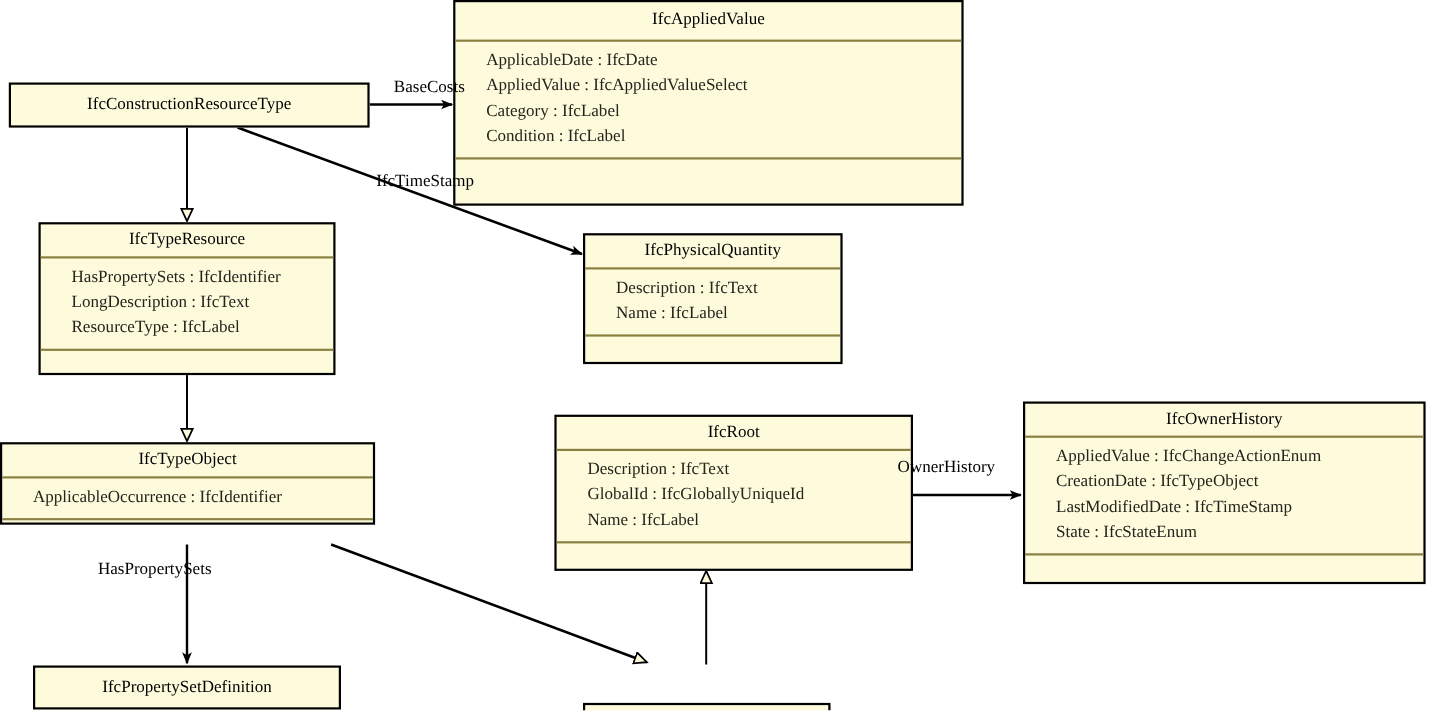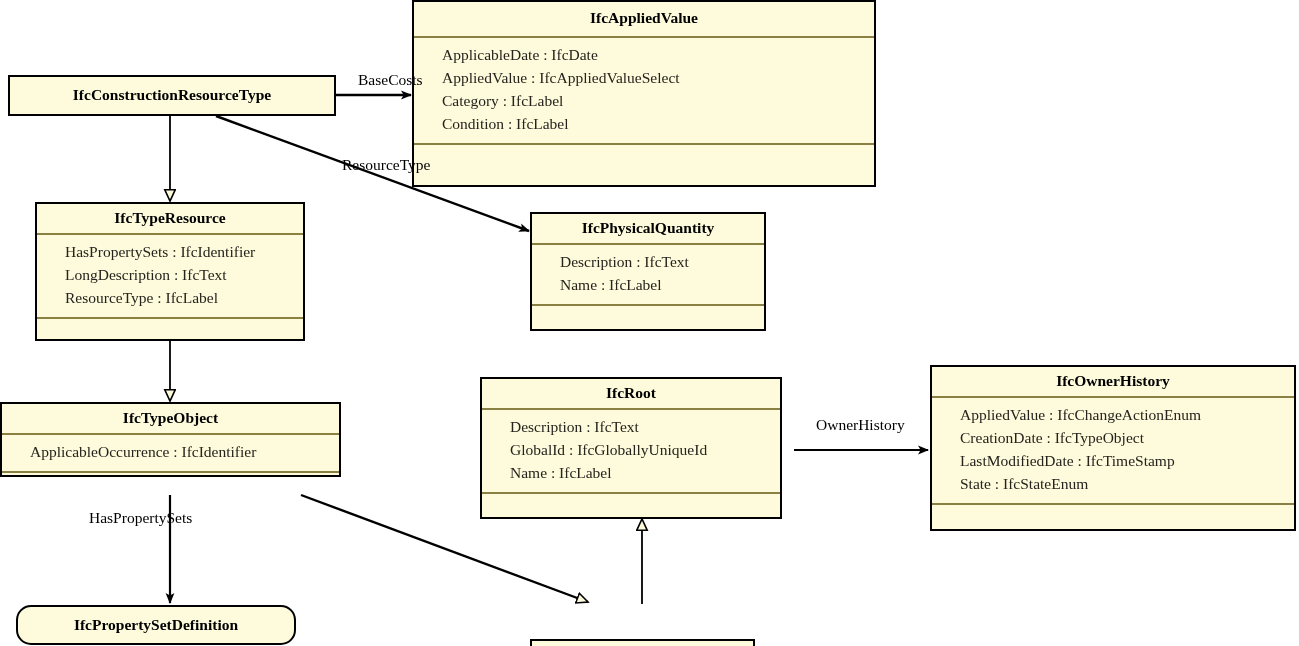--- a/index.html
+++ b/index.html
@@ -17,21 +17,21 @@
   }
   .uml-class {
     position: absolute;
     box-sizing: border-box;
     background: #fdfbdc;
     border: 2px solid #000000;
     z-index: 5;
   }
   .uml-title {
     text-align: center;
-    font-weight: bold;
+    font-weight: normal;
     font-size: 15.5px;
     color: #000000;
     padding: 5px 6px 6px 6px;
     line-height: 1.15;
     white-space: nowrap;
   }
   .uml-sep {
     height: 2px;
     background: #8a8042;
     width: 100%;
@@ -144,21 +144,21 @@
   <div class="uml-class" style="left:0px; top:402px; width:341px; height:75px;">
     <div class="uml-title">IfcTypeObject</div>
     <div class="uml-sep"></div>
     <div class="uml-attrs">
       <div class="uml-attr">ApplicableOccurrence : IfcIdentifier</div>
     </div>
     <div class="uml-sep"></div>
     <div class="uml-ops"></div>
   </div>
 
-  <div class="uml-class" style="left:480px; top:377px; width:302px; height:142px;">
+  <div class="uml-class" style="left:504px; top:377px; width:326px; height:142px;">
     <div class="uml-title">IfcRoot</div>
     <div class="uml-sep"></div>
     <div class="uml-attrs">
       <div class="uml-attr">Description : IfcText</div>
       <div class="uml-attr">GlobalId : IfcGloballyUniqueId</div>
       <div class="uml-attr">Name : IfcLabel</div>
     </div>
     <div class="uml-sep"></div>
     <div class="uml-ops"></div>
   </div>
@@ -169,29 +169,29 @@
     <div class="uml-attrs">
       <div class="uml-attr">AppliedValue : IfcChangeActionEnum</div>
       <div class="uml-attr">CreationDate : IfcTypeObject</div>
       <div class="uml-attr">LastModifiedDate : IfcTimeStamp</div>
       <div class="uml-attr">State : IfcStateEnum</div>
     </div>
     <div class="uml-sep"></div>
     <div class="uml-ops"></div>
   </div>
 
-  <div class="uml-class" style="left:16px; top:605px; width:280px; height:40px;border-radius:15px;">
+  <div class="uml-class" style="left:30px; top:605px; width:280px; height:40px;">
     <div class="uml-title only-title">IfcPropertySetDefinition</div>
   </div>
 
   <div class="uml-class" style="left:530px; top:639px; width:225px; height:28px;">
     <div class="uml-title only-title">IfcObjectDefinition</div>
   </div>
 
   <span class="edge-label" style="left:358px; top:71px;">BaseCosts</span>
 
-  <span class="edge-label" style="left:342px; top:156px;">ResourceType</span>
+  <span class="edge-label" style="left:342px; top:156px;">IfcTimeStamp</span>
 
   <span class="edge-label" style="left:89px; top:509px;">HasPropertySets</span>
 
   <span class="edge-label" style="left:816px; top:416px;">OwnerHistory</span>
 
 </div>
 
 </body></html>

